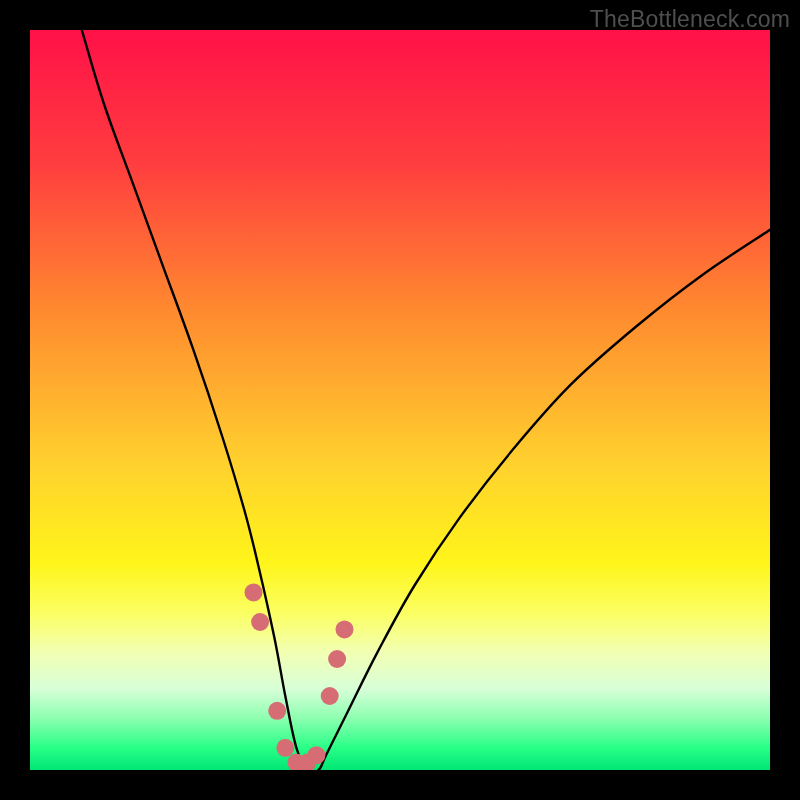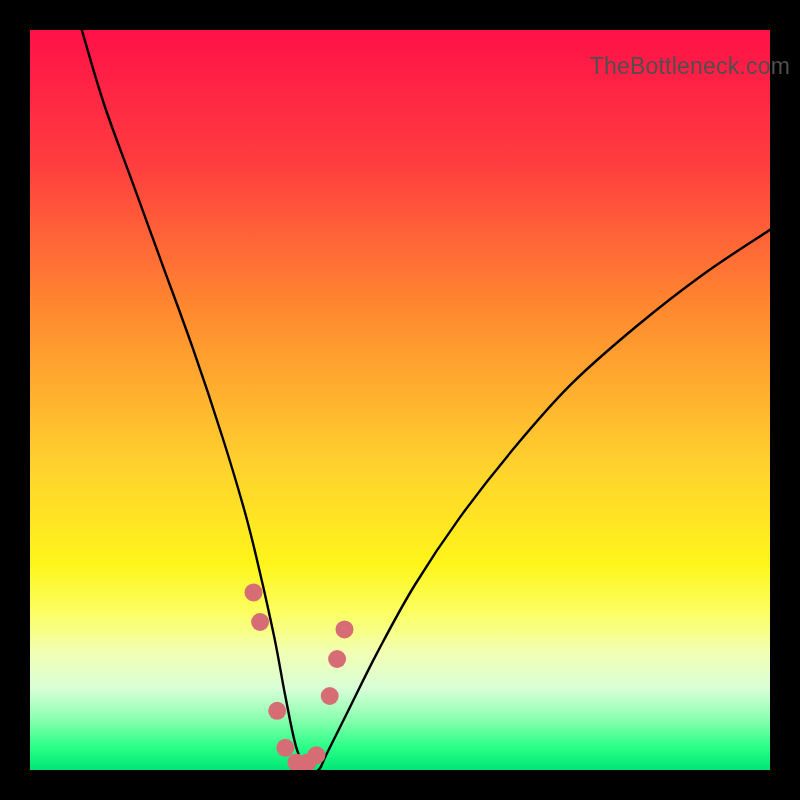--- a/index.html
+++ b/index.html
@@ -21,21 +21,20 @@
   }
   .watermark {
     position: absolute;
     top: 6px;
     right: 10px;
     color: #4f4f4f;
     font-size: 23px;
     font-weight: 400;
     letter-spacing: 0.2px;
     z-index: 10;
-    margin-top: 47px;
   }
   .plot-area {
     position: absolute;
     left: 30px;
     top: 30px;
     width: 740px;
     height: 740px;
   }
   .bg-gradient {
     position: absolute;

